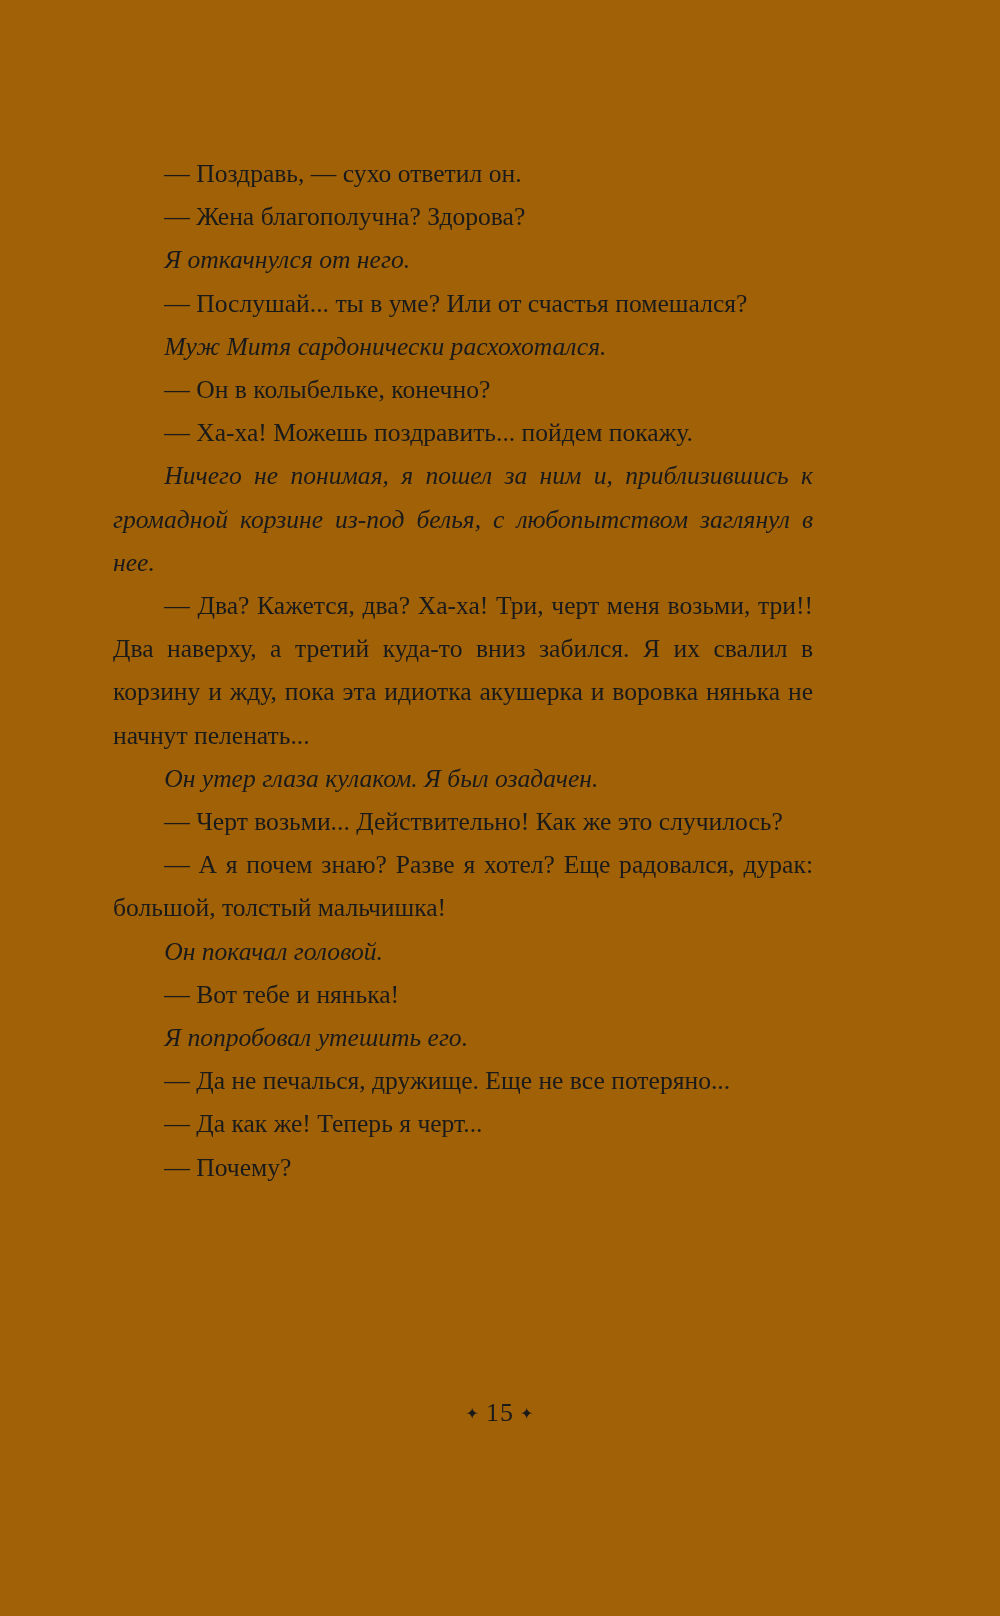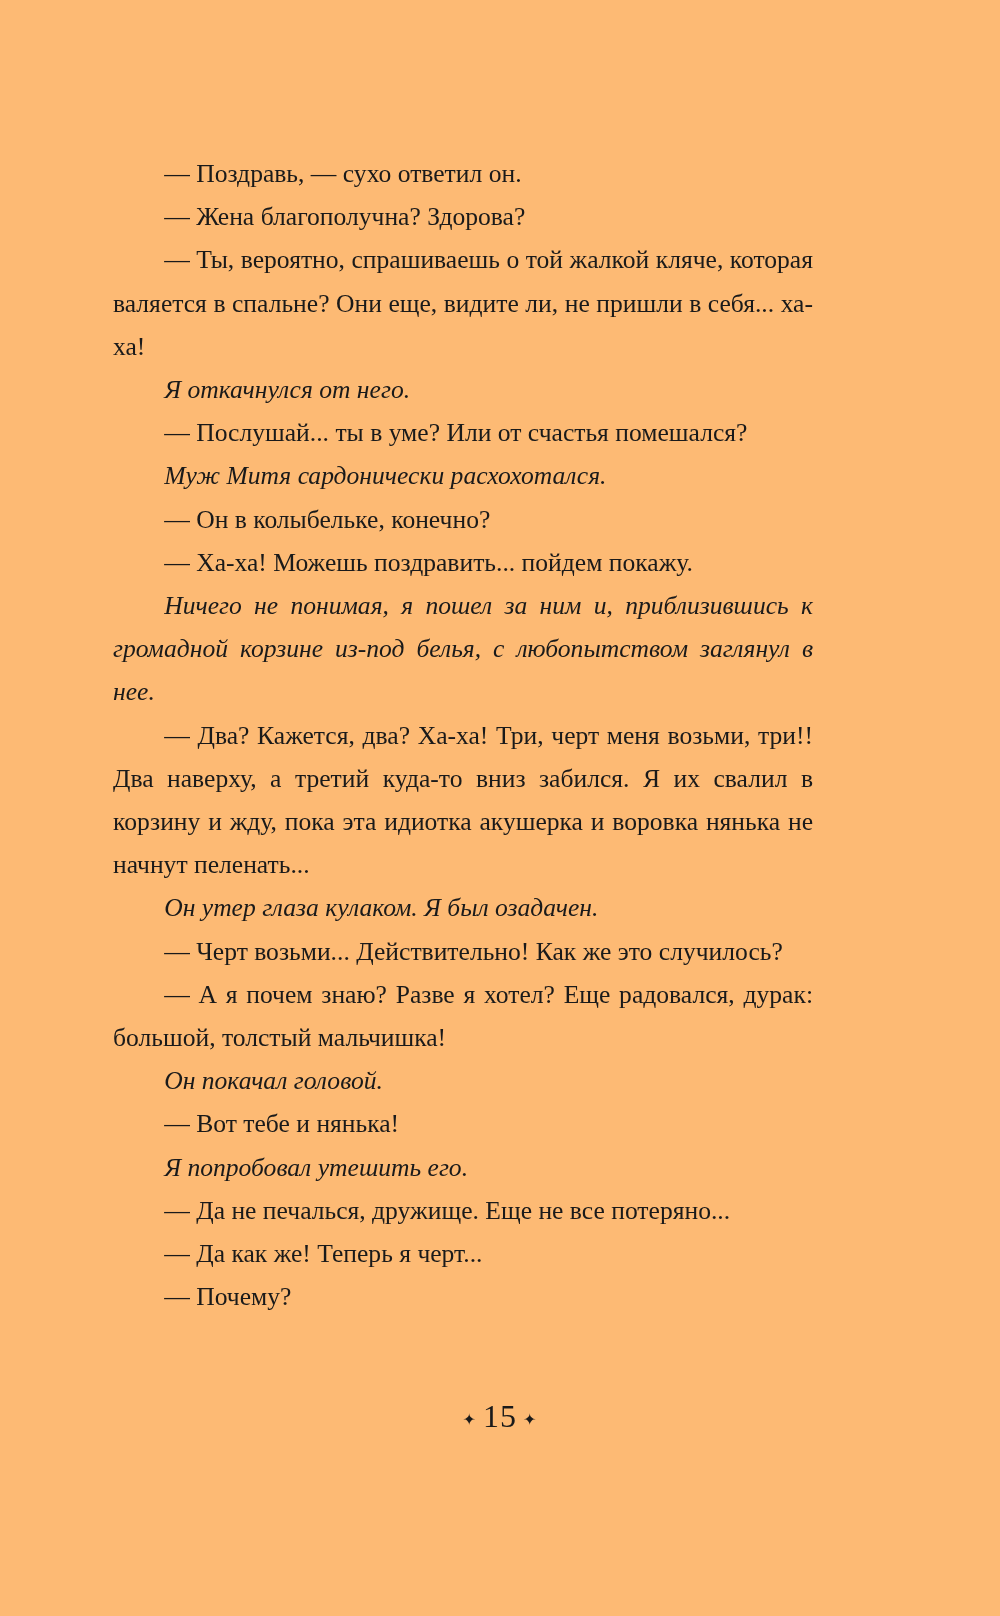--- a/index.html
+++ b/index.html
@@ -4,21 +4,21 @@
 <style>
   html, body {
     margin: 0;
     padding: 0;
     background: #ffffff;
   }
   .page {
     position: relative;
     width: 1000px;
     height: 1616px;
-    background: #fdba74;
+    background: #a16207;
     box-sizing: border-box;
     overflow: hidden;
   }
   .text-block {
     position: absolute;
     left: 113px;
     top: 152px;
     width: 700px;
     font-family: "Liberation Serif", serif;
     font-size: 25.6px;
@@ -48,32 +48,31 @@
     color: #1a1a1a;
     letter-spacing: 1px;
   }
   .folio .orn {
     font-size: 16px;
     vertical-align: 2px;
     color: #1a1a1a;
     margin: 0 6px;
   }
   .folio .num {
-    font-size: 32px;
+    font-size: 26px;
   }
 </style>
 </head>
 <body>
 
 <div class="page">
 
   <div class="text-block">
     <p>— Поздравь, — сухо ответил он.</p>
     <p>— Жена благополучна? Здорова?</p>
-    <p>— Ты, вероятно, спрашиваешь о той жалкой кляче, которая валяется в спальне? Они еще, видите ли, не пришли в себя... ха-ха!</p>
     <p class="p-tight">Я откачнулся от него.</p>
     <p>— Послушай... ты в уме? Или от счастья помешался?</p>
     <p class="p-tight">Муж Митя сардонически расхохотался.</p>
     <p>— Он в колыбельке, конечно?</p>
     <p>— Ха-ха! Можешь поздравить... пойдем покажу.</p>
     <p class="p-tight">Ничего не понимая, я пошел за ним и, приблизившись к громадной корзине из-под белья, с любопытством заглянул в нее.</p>
     <p>— Два? Кажется, два? Ха-ха! Три, черт меня возьми, три!! Два наверху, а третий куда-то вниз забился. Я их свалил в корзину и жду, пока эта идиотка акушерка и воровка нянька не начнут пеленать...</p>
     <p class="p-tight">Он утер глаза кулаком. Я был озадачен.</p>
     <p>— Черт возьми... Действительно! Как же это случилось?</p>
     <p>— А я почем знаю? Разве я хотел? Еще радовался, дурак: большой, толстый мальчишка!</p>

